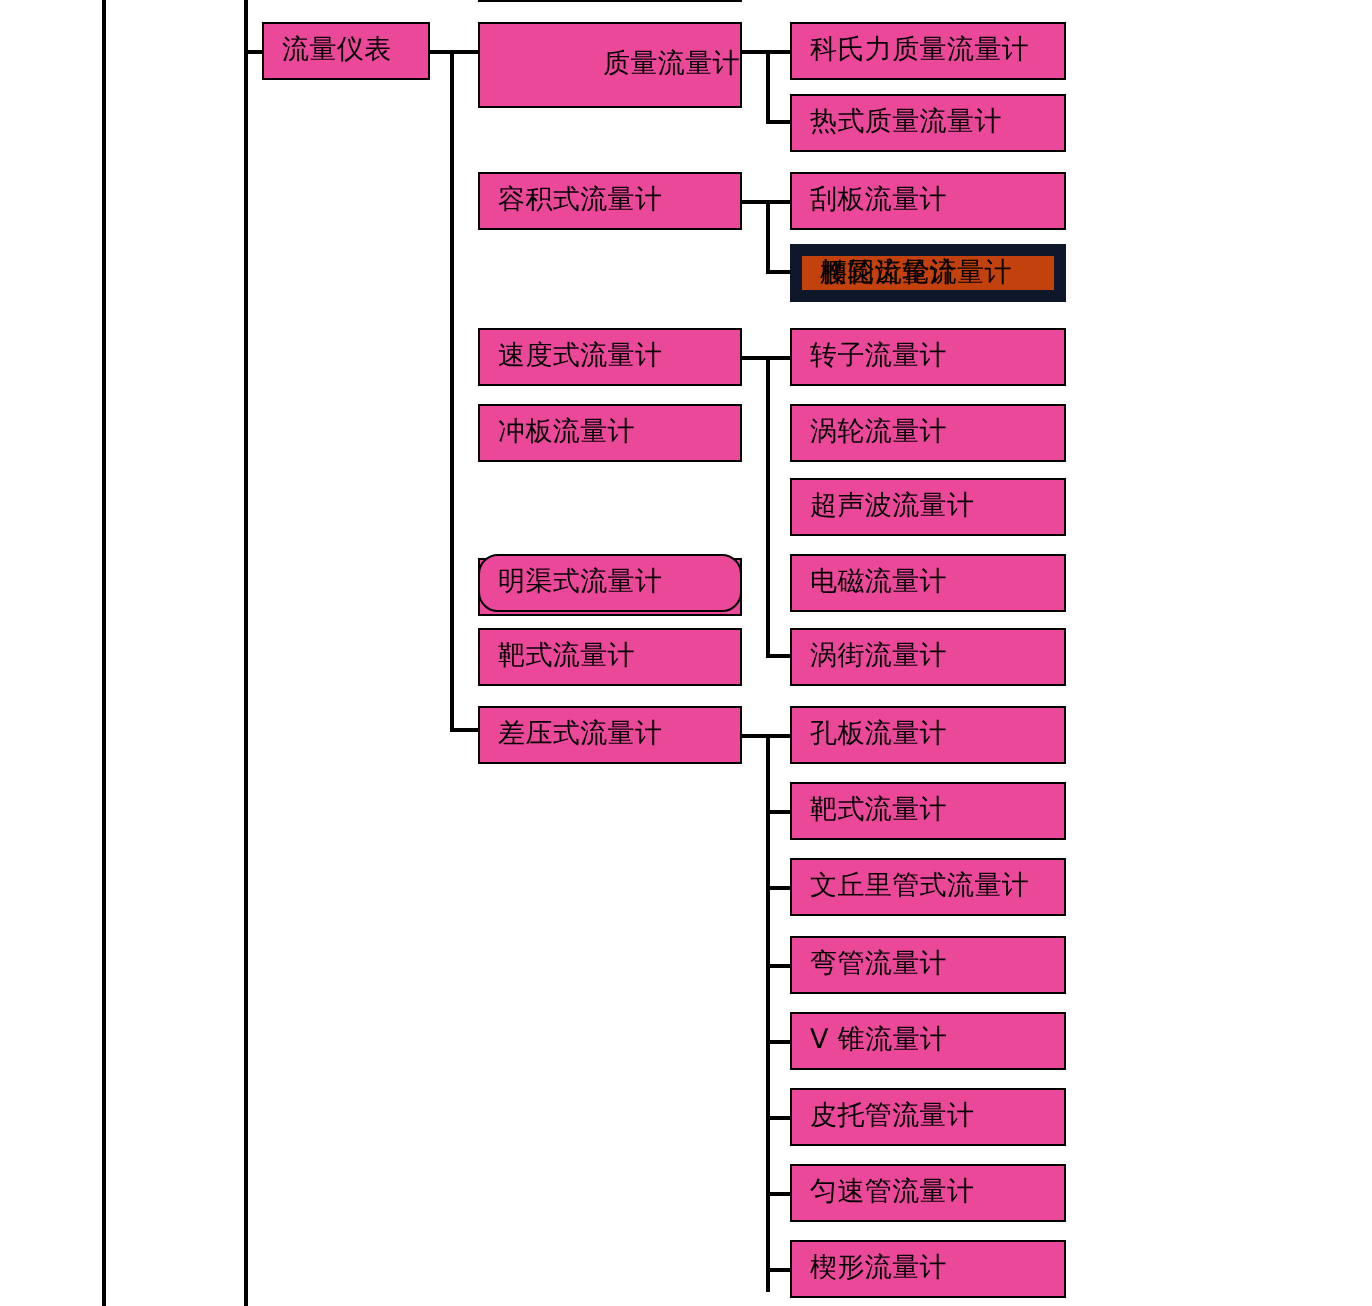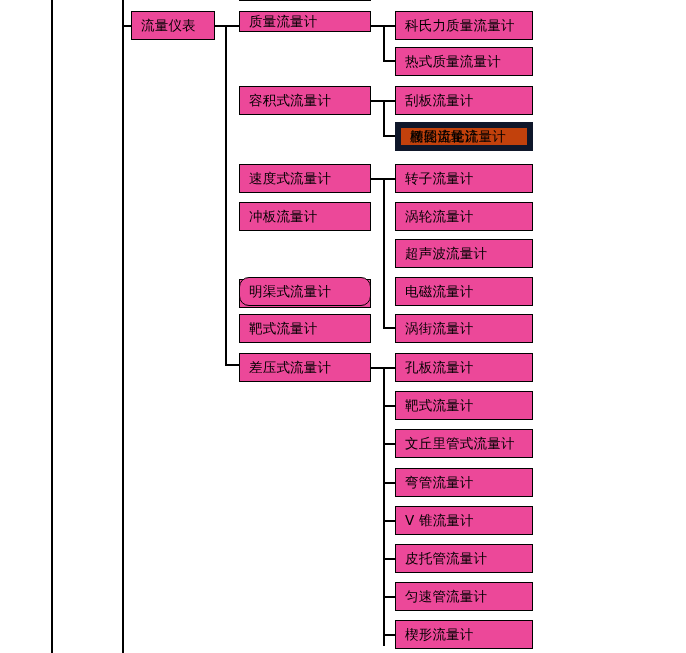--- a/index.html
+++ b/index.html
@@ -83,21 +83,21 @@
 
   <div class="h" style="left:215px; top:25px; width:20px;"></div>
   <div class="v" style="left:225px; top:25px; height:340px;"></div>
   <div class="h" style="left:225px; top:25px; width:15px;"></div>
   <div class="h" style="left:225px; top:364px; width:15px;"></div>
 
   <div class="node clipped-top" style="left:239px; top:-8px; width:132px; height:9px;">
     <span></span>
   </div>
 
-  <div class="node" style="left:239px; top:11px; width:132px; height:21px;">
+  <div class="node" style="left:239px; top:11px; width:132px; height:43px;justify-content:flex-end;">
     <span>质量流量计</span>
   </div>
 
   <div class="node" style="left:239px; top:86px; width:132px; height:29px;text-align:right;">
     <span>容积式流量计</span>
   </div>
 
   <div class="node" style="left:239px; top:164px; width:132px; height:29px;">
     <span>速度式流量计</span>
   </div>

